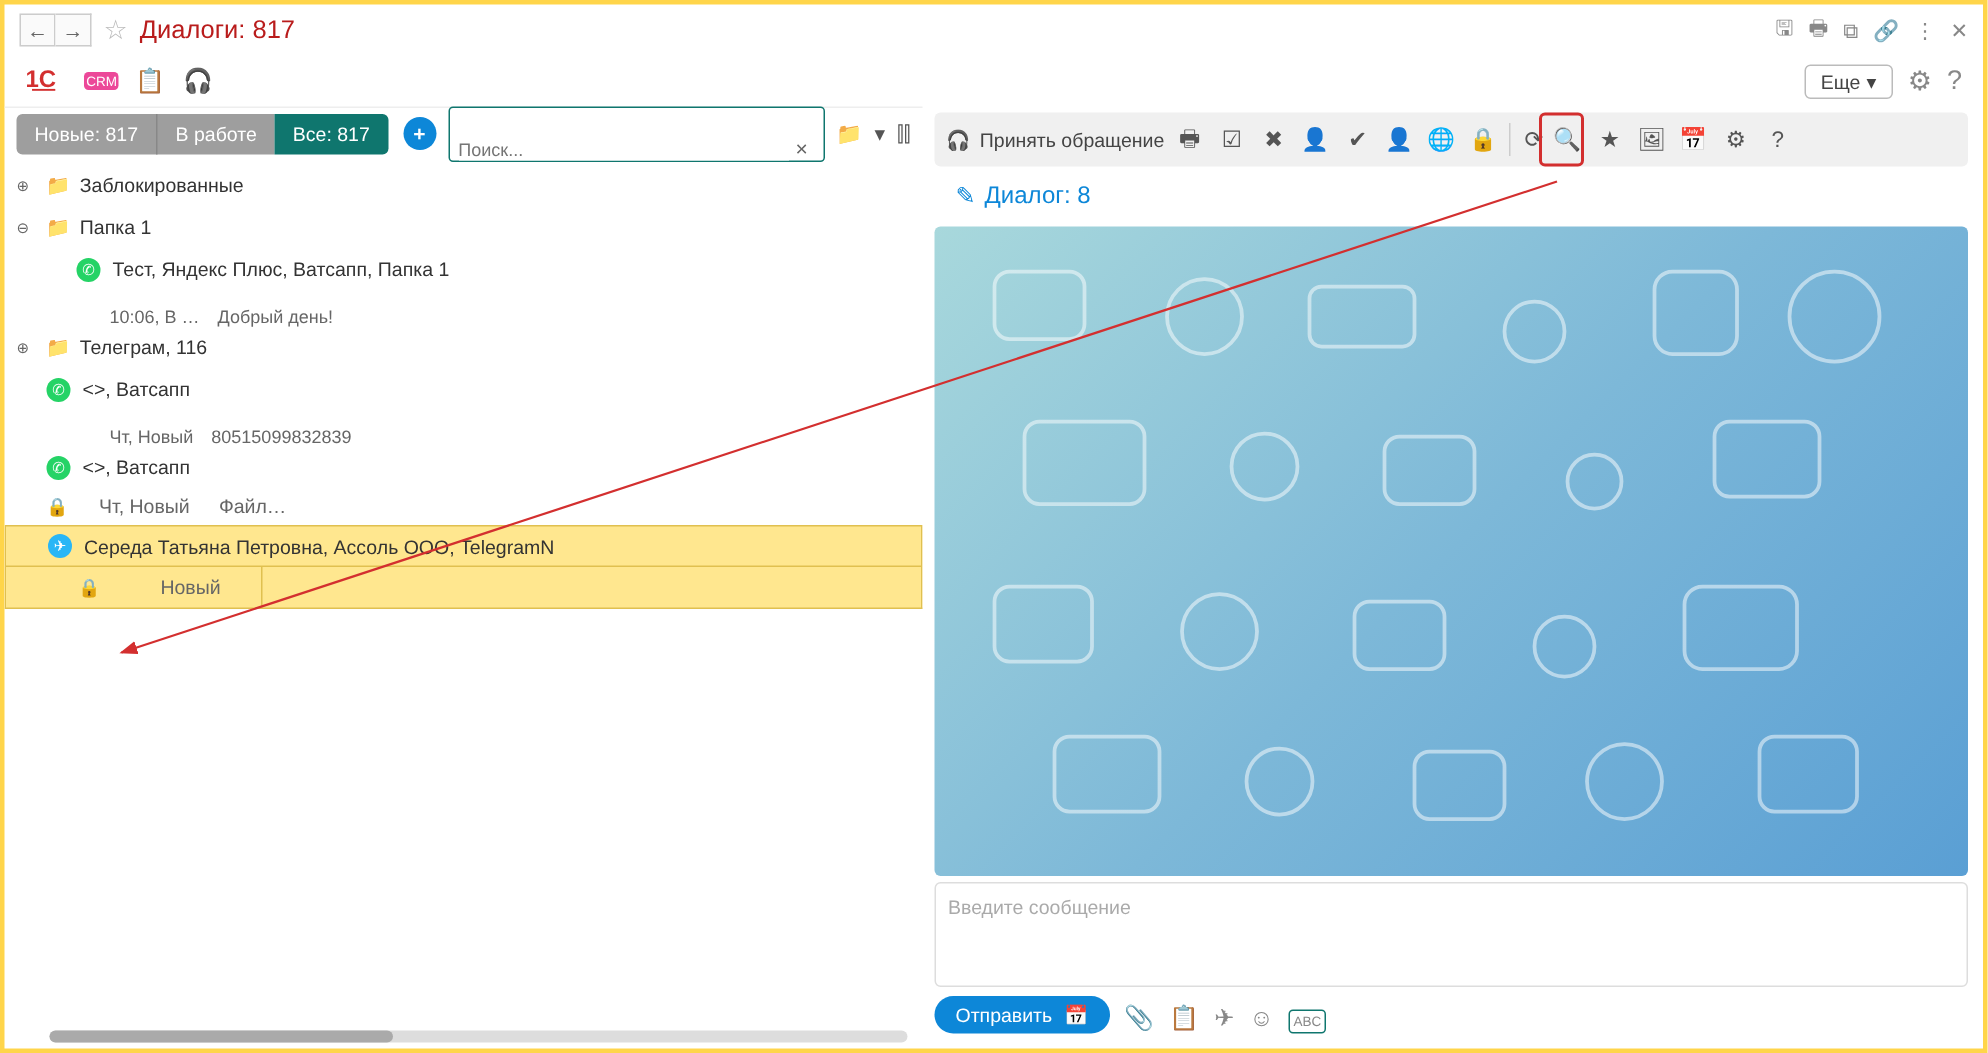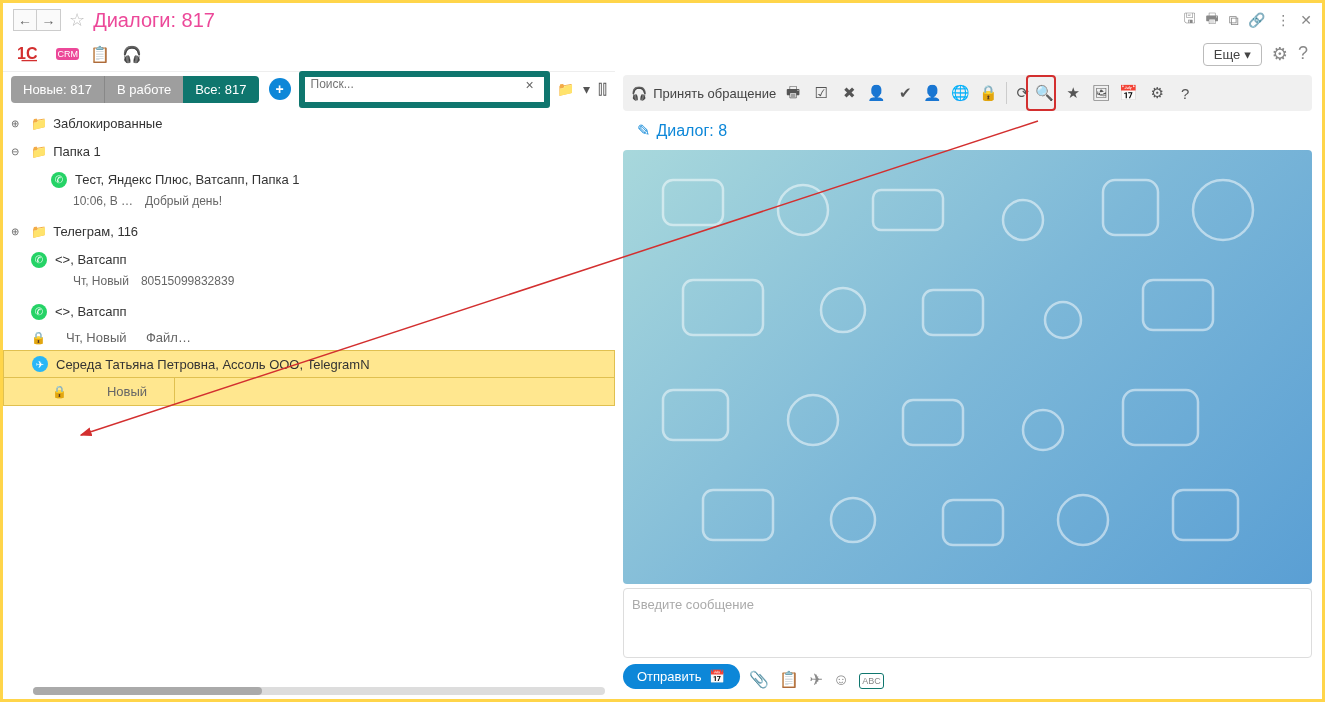--- a/index.html
+++ b/index.html
@@ -1,54 +1,54 @@
 <!DOCTYPE html>
 <html><head>
 <meta charset="utf-8">
 <style>
   * { box-sizing: border-box; margin: 0; padding: 0; font-family: Arial, sans-serif; }
   body { width: 1325px; height: 702px; background: #fff; border: 3px solid #ffd54a; position: relative; font-size: 13px; color: #333; }
   .titlebar { display: flex; align-items: center; height: 34px; padding: 0 10px; }
   .nav-btn { width: 24px; height: 22px; border: 1px solid #ccc; background: #fafafa; display: inline-flex; align-items: center; justify-content: center; color: #666; font-size: 14px; }
   .nav-btn + .nav-btn { border-left: none; }
   .star-icon { margin: 0 8px; color: #bbb; font-size: 18px; }
-  .title-text { font-size: 20px; color: #ec4899; }
+  .title-text { font-size: 17px; color: #b91c1c; }
   .titlebar-right { margin-left: auto; display: flex; gap: 10px; align-items: center; color: #888; font-size: 14px; }
   .titlebar-right span { cursor: default; }
   .top-app-bar { display: flex; align-items: center; height: 34px; padding: 0 14px; }
   .logo { display: flex; align-items: center; gap: 19px; }
   .logo .one-c { font-weight: bold; color: #d32f2f; font-size: 16px; }
   .logo .crm { background: #ec4899; color: #fff; font-size: 9px; padding: 1px 1px; border-radius: 3px; font-weight: normal; }
   .app-icon { width: 22px; height: 22px; display: inline-flex; align-items: center; justify-content: center; margin-left: 10px; color: #1976d2; font-size: 16px; }
   .app-icon.gray { color: #888; }
   .top-app-right { margin-left: auto; display: flex; gap: 10px; align-items: flex-start; }
   .more-btn { border: 1px solid #bbb; border-radius: 4px; padding: 3px 10px; font-size: 13px; color: #444; display: flex; align-items: center; gap: 4px; }
   .gear-icon, .help-icon { color: #888; font-size: 18px; }
   .main-split { display: flex; height: calc(100% - 68px); }
   .left-pane { width: 612px; display: flex; flex-direction: column; border-top: 1px solid #eee; position: relative; }
   .right-pane { flex: 1; display: flex; flex-direction: column; padding-left: 8px; }
   .tabs-row { display: flex; align-items: center; height: 34px; padding: 5px 8px; gap: 0; }
   .tab { padding: 6px 12px; background: #9e9e9e; color: #fff; font-size: 13px; border-radius: 4px 0 0 4px; }
   .tab.mid { border-radius: 0; border-left: 1px solid #888; }
   .tab.active { background: #0f766e; border-radius: 0 4px 4px 0; }
   .add-btn { width: 22px; height: 22px; border-radius: 50%; background: #0d87d8; color: #fff; display: inline-flex; align-items: center; justify-content: center; margin-left: 10px; font-size: 14px; font-weight: bold; }
-  .search-box { flex: 1; margin-left: 8px; border: 6px solid #0f766e; border-radius: 3px; display: flex; align-items: flex-start; height: 37px; padding: 0 6px; }
+  .search-box { flex: 1; margin-left: 8px; border: 1px solid #0f766e; border-radius: 3px; display: flex; align-items: flex-end; height: 37px; padding: 0 6px; }
   .search-box input { border: none; outline: none; flex: 1; font-size: 12px; color: #999; }
   .search-box .clr { color: #666; font-size: 14px; padding: 0 4px; }
   .filter-icons { display: flex; gap: 8px; margin-left: 8px; color: #555; font-size: 14px; }
   .tree { overflow: auto; flex: 1; padding-top: 4px; }
   .tree-row { display: flex; align-items: center; height: 28px; padding-left: 8px; font-size: 13px; color: #333; border-bottom: 1px solid transparent; }
   .tree-row .exp { width: 14px; color: #666; font-size: 10px; }
   .tree-row .folder-icn { color: #888; margin: 0 6px; }
   .tree-row.indent1 { padding-left: 28px; }
   .tree-row.indent2 { padding-left: 48px; }
   .wa-icon { width: 16px; height: 16px; border-radius: 50%; background: #25d366; color: #fff; display: inline-flex; align-items: center; justify-content: center; font-size: 10px; margin-right: 8px; }
   .tg-icon { width: 16px; height: 16px; border-radius: 50%; background: #29b6f6; color: #fff; display: inline-flex; align-items: center; justify-content: center; font-size: 10px; margin-right: 8px; }
   .lock-icn { color: #888; margin-right: 20px; font-size: 12px; }
-  .sub-line { color: #666; font-size: 12px; padding-left: 70px; display: flex; gap: 12px; height: 24px; align-items: flex-start; }
+  .sub-line { color: #666; font-size: 12px; padding-left: 70px; display: flex; gap: 12px; height: 24px; align-items: flex-end; }
   .sel-row { background: #ffe78f; border: 1px solid #e0c050; }
   .sel-sub { background: #ffe78f; border: 1px solid #e0c050; border-top: none; height: 28px; display: flex; align-items: center; padding-left: 48px; position: relative; }
   .sel-sub .lock-icn { margin-left: 0; }
   .sel-sub .col-sep { position: absolute; left: 170px; top: 0; bottom: 0; width: 1px; background: #e0c050; }
   .right-toolbar { display: flex; align-items: center; height: 36px; background: #f0f0f0; border-radius: 4px; padding: 0 8px; gap: 6px; margin-top: 4px; margin-right: 10px; position: relative; }
   .accept-btn { display: flex; align-items: center; gap: 6px; color: #444; font-size: 13px; }
   .tb-icn { width: 22px; height: 22px; display: inline-flex; align-items: center; justify-content: center; color: #555; font-size: 15px; }
   .red-box { position: absolute; border: 2px solid #d32f2f; border-radius: 4px; width: 30px; height: 36px; left: 403px; top: 0; }
   .dialog-header { padding: 10px 14px; }
   .dialog-title { color: #0d87d8; font-size: 16px; display: flex; align-items: center; gap: 6px; }

